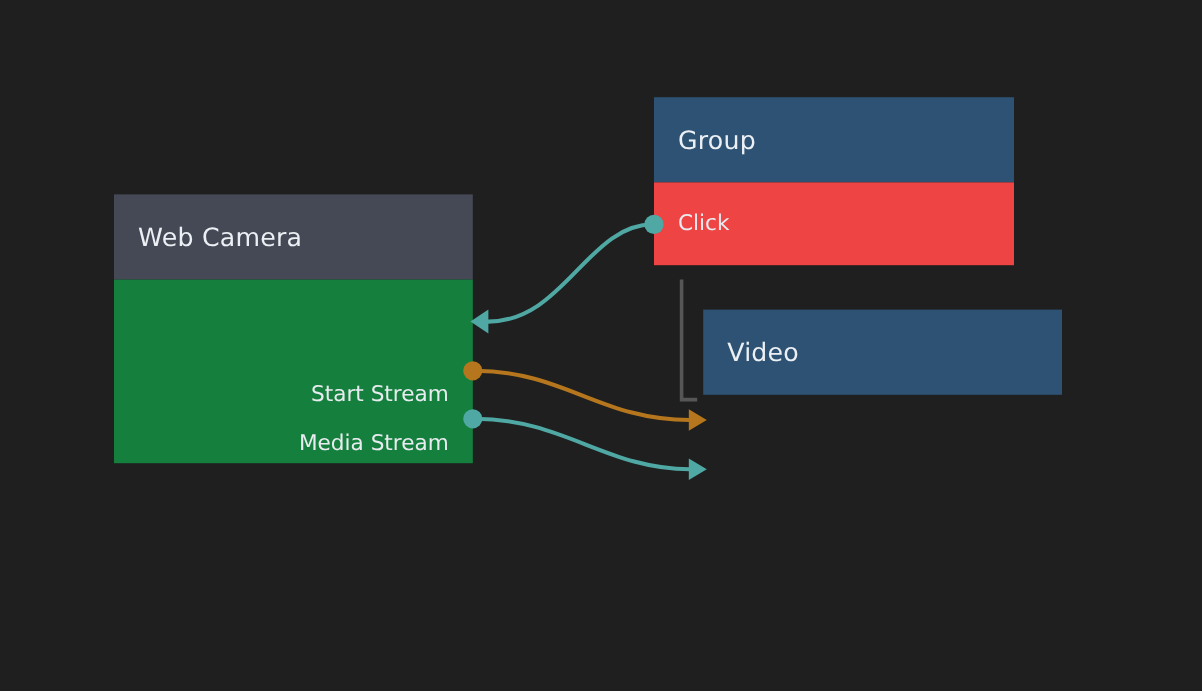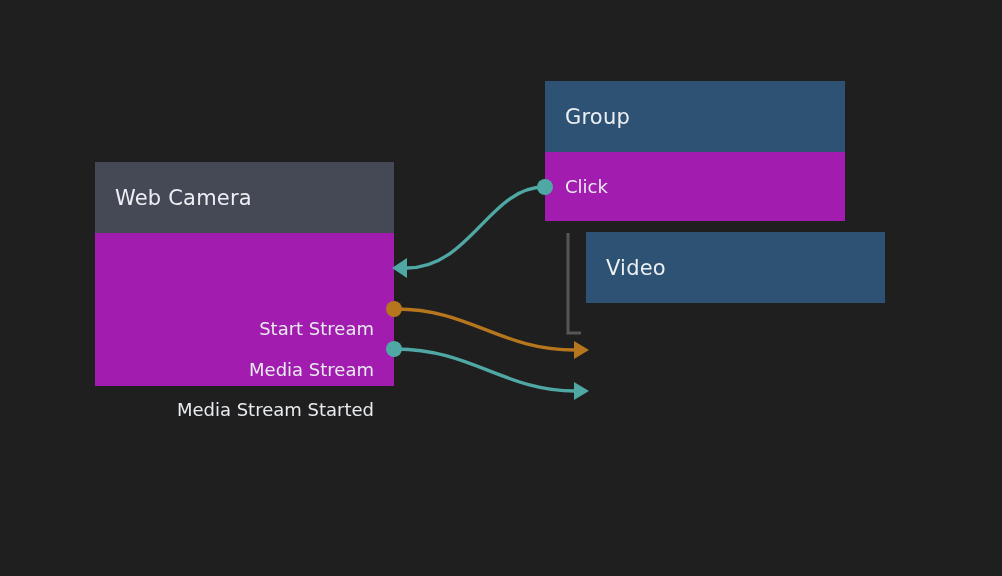--- a/index.html
+++ b/index.html
@@ -81,52 +81,52 @@
     top: 162px;
     width: 299px;
     height: 224px;
   }
   #node-webcamera .node-header {
     height: 71px;
     background: #454956;
     padding-left: 20px;
   }
   #node-webcamera .node-body {
-    background: #a21caf;
+    background: #15803d;
   }
   #node-webcamera .port-row {
     right: 20px;
     justify-content: flex-end;
   }
 
   
   .node-blue .node-header {
     background: #2d5273;
   }
   .node-blue .node-body {
-    background: #a21caf;
+    background: #ef4444;
   }
 
   #node-group {
     left: 545px;
     top: 81px;
     width: 300px;
     height: 140px;
   }
   #node-group .node-header {
     height: 71px;
     padding-left: 20px;
   }
   #node-group .port-row {
     left: 20px;
   }
 
   #node-video {
     left: 586px;
-    top: 232px;
+    top: 258px;
     width: 299px;
     height: 181px;
   }
   #node-video .node-header {
     height: 71px;
     padding-left: 20px;
   }
   #node-video .port-row {
     left: 20px;
   }
@@ -186,23 +186,20 @@
     <div class="node-body">
 
       <div class="port-row" style="top:96px; transform:translateY(-50%);">
         <span class="port-label">Start Stream</span>
       </div>
 
       <div class="port-row" style="top:137px; transform:translateY(-50%);align-items:center;">
         <span class="port-label">Media Stream</span>
       </div>
 
-      <div class="port-row" style="top:177px; transform:translateY(-50%);">
-        <span class="port-label">Media Stream Started</span>
-      </div>
 
     </div>
   </div>
 
   <div class="port-arrow arrow-left" style="left:392px; top:258px; color:#4fa8a3;"></div>
   <div class="port-dot" style="left:386px; top:301px; background:#b5761d;"></div>
   <div class="port-dot" style="left:386px; top:341px; background:#4fa8a3;"></div>
 
   <div class="node node-blue" id="node-group">
     <div class="node-header">

